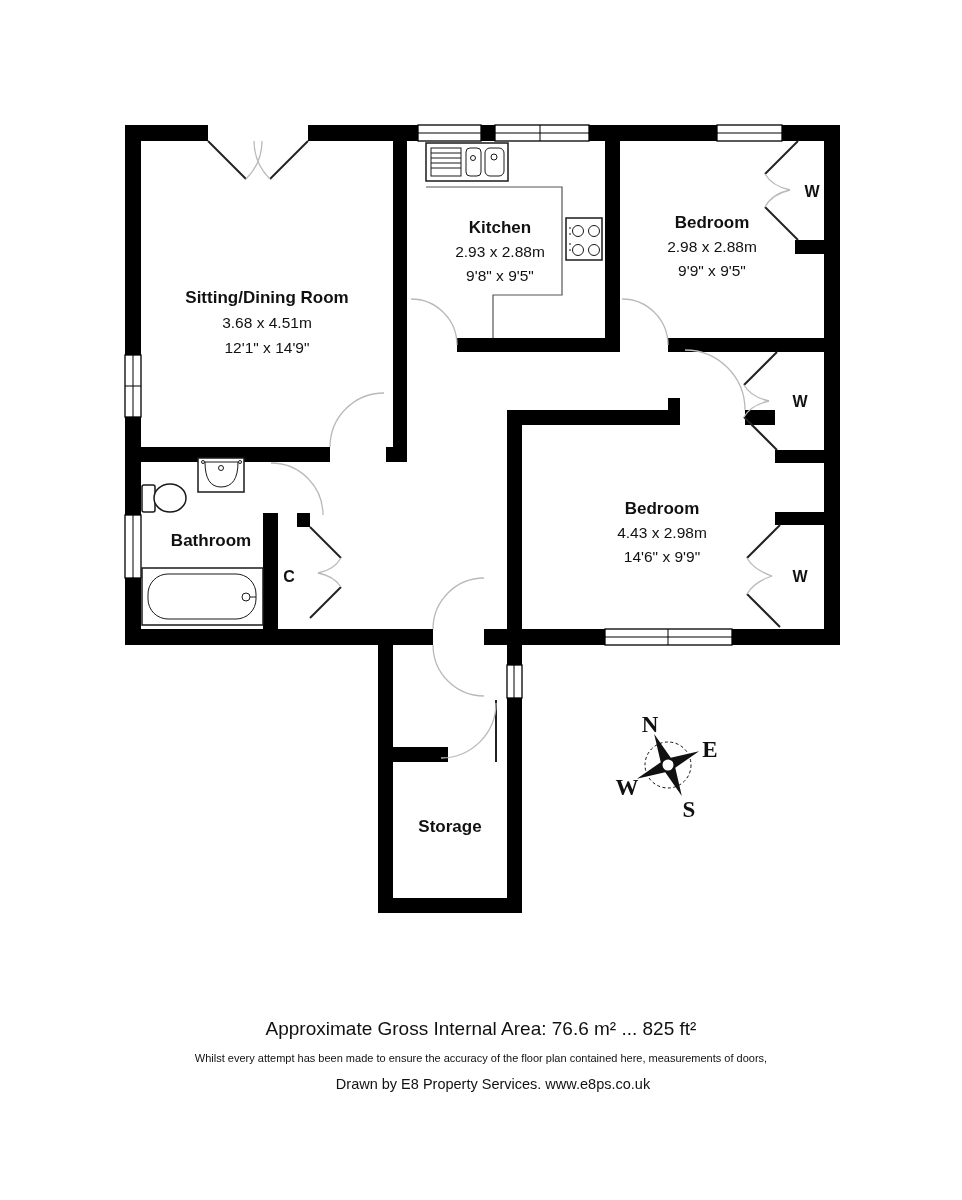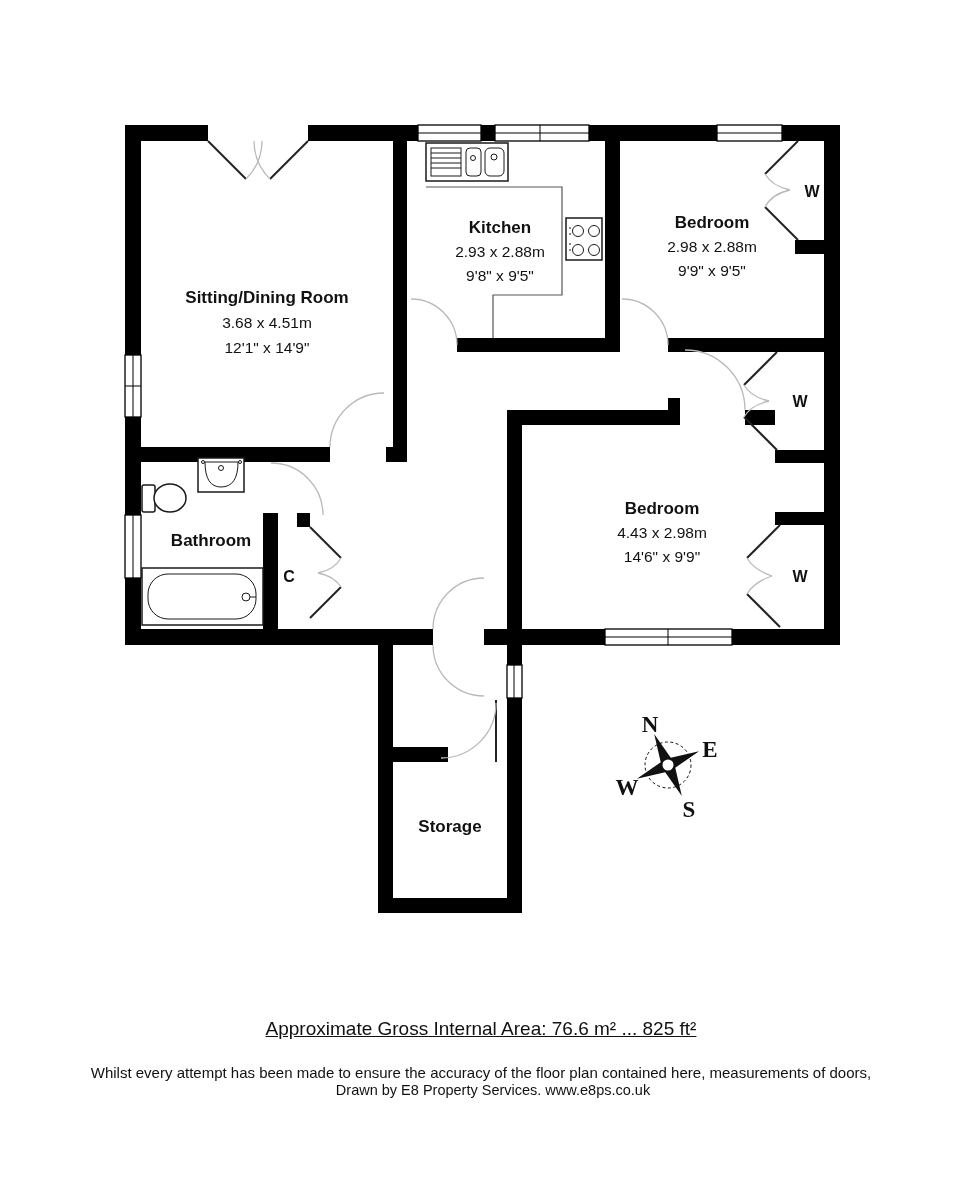--- a/index.html
+++ b/index.html
@@ -12,23 +12,23 @@
   .compass-letter{font-family:"Liberation Serif",serif;font-weight:bold;font-size:23px;fill:#111;}
   .wall{fill:#000000;stroke:none;}
   .window-pane{fill:#ffffff;stroke:#000000;stroke-width:1.3;}
   .glz{stroke:#000000;stroke-width:1;fill:none;}
   .door-arc{stroke:#b9b9b9;stroke-width:1.3;fill:none;}
   .door-leaf{stroke:#222222;stroke-width:2;fill:none;}
   .fixture{stroke:#1a1a1a;stroke-width:1.5;fill:#ffffff;}
   .fixture-thin{stroke:#1a1a1a;stroke-width:1;fill:none;}
   .counter{stroke:#555555;stroke-width:1.2;fill:none;}
   #footer{position:absolute;left:0;top:1016px;width:962px;text-align:center;color:#111;}
-  #area-line{font-size:19px;line-height:26px;text-decoration:underline;}
-  #disclaimer{margin-top:23px;font-size:15px;line-height:15.5px;}
-  #credit-line{margin-top:1px;font-size:14.5px;line-height:16px;padding-left:24px;}
+  #area-line{font-size:19px;line-height:26px;}
+  #disclaimer{margin-top:9px;font-size:11px;line-height:15.5px;}
+  #credit-line{margin-top:9px;font-size:14.5px;line-height:16px;padding-left:24px;}
 </style>
 </head>
 <body>
 
 <div id="plan-wrap">
 <svg width="962" height="960" viewBox="0 0 962 960">
 
   <g>
 
     <rect class="wall" x="125" y="125" width="83" height="16"></rect>

